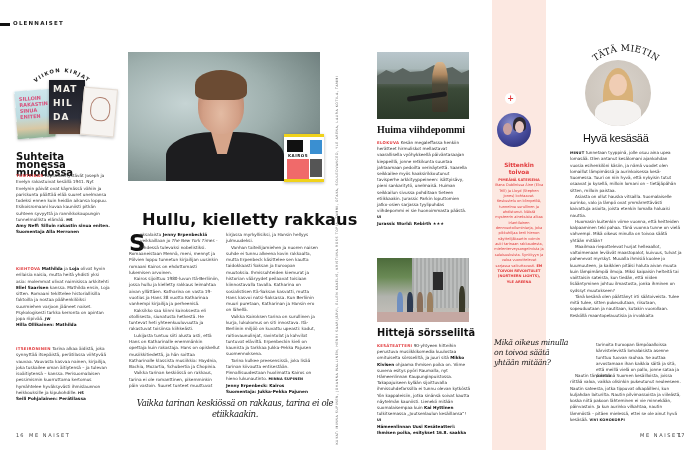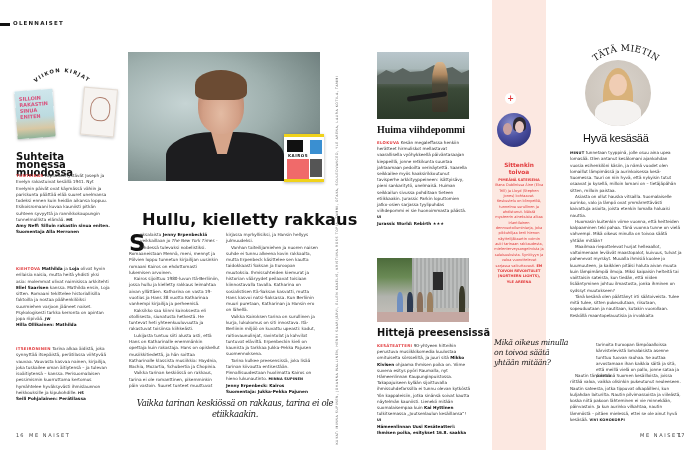--- a/index.html
+++ b/index.html
@@ -110,20 +110,25 @@
     <textPath href="#arcL" startOffset="50%" text-anchor="middle">VIIKON KIRJAT</textPath>
   </text>
 </svg>
 <div class="abs books">
   <div class="book book1">
     <span style="top:6px">SILLOIN</span>
     <span style="top:12px">RAKASTIN</span>
     <span style="top:18px">SINUA</span>
     <span style="top:24px">ENITEN</span>
   </div>
+  <div class="book book2">
+    <span style="top:5px">MAT</span>
+    <span style="top:19px">HIL</span>
+    <span style="top:33px">DA</span>
+  </div>
   <div class="book book3">
       <div class="sketch"></div>
     </div>
 </div>
 
 <div class="abs lh" style="top:153px">Suhteita monessa muodossa</div>
 
 <div class="abs ltext" style="top:173px">
   <span class="kicker">TUNTEIKAS</span>
   <span>Lapsuudenystävät Joseph ja Evelyn rakastuivat kesällä 1941. Nyt Evelynin päivät ovat käymässä vähiin ja pariskunta päättää elää suuret unelmansa todeksi ennen kuin heidän aikansa loppuu. Esikoisromaani kuvaa kauniisti pitkän suhteen syvyyttä ja rannikkokaupungin tunnelmallista elämää.</span>
@@ -207,21 +212,21 @@
 <div class="abs m-img2">
   <div class="wall"></div>
     <div class="door"></div>
   <div class="fig" style="left:20px;background:#6f8fc0"></div>
   <div class="fig" style="left:30px;background:#2d3b52"></div>
   <div class="fig" style="left:40px;background:#8a6f5a"></div>
   <div class="fig" style="left:50px;background:#9c8060"></div>
   <div class="fig" style="left:82px;background:#3a3a2a;height:28px"></div>
   <div class="ground"></div>
 </div>
-<div class="abs m-title2">Hittejä preesensissä</div>
+<div class="abs m-title2">Hittejä sörsseliltä</div>
 <div class="abs mtext" style="top:343px">
   <span class="kicker">KESÄTEATTERI</span>
   <span>90-yhtyeen hitteihin perustuva musiikkikomedia kuulostaa omituiselta sörsseliltä, ja juuri sitä </span><span class="b">Mikko Kivisen</span><span> ohjaama Ihmisen poika on. Viime suvena esitys pyöri Raumalla, nyt Hämeenlinnan Kaupunginpuistossa. Takapajuiseen kylään sijoittuvalla ihmissuhdefarssilla ei tunnu olevan kytköstä Yön kappaleisiin, jotka sinänsä soivat kautta näytelmän kauniisti. Lienekö mitään suomalaisempaa kuin </span><span class="b">Kai Hyttinen</span><span> tulkitsemassa „Joutsenlaulun kesäillansa“!</span>
   <span class="sig" style="font-size:3.5px">UI</span><br>
   <span class="b">Hämeenlinnan Uusi Kesäteatteri: Ihmisen poika, esitykset 16.8. saakka</span>
 </div>
 
 <div class="abs pink"></div>
 <div class="abs plus-circle">+</div>
 <div class="abs p-img">

